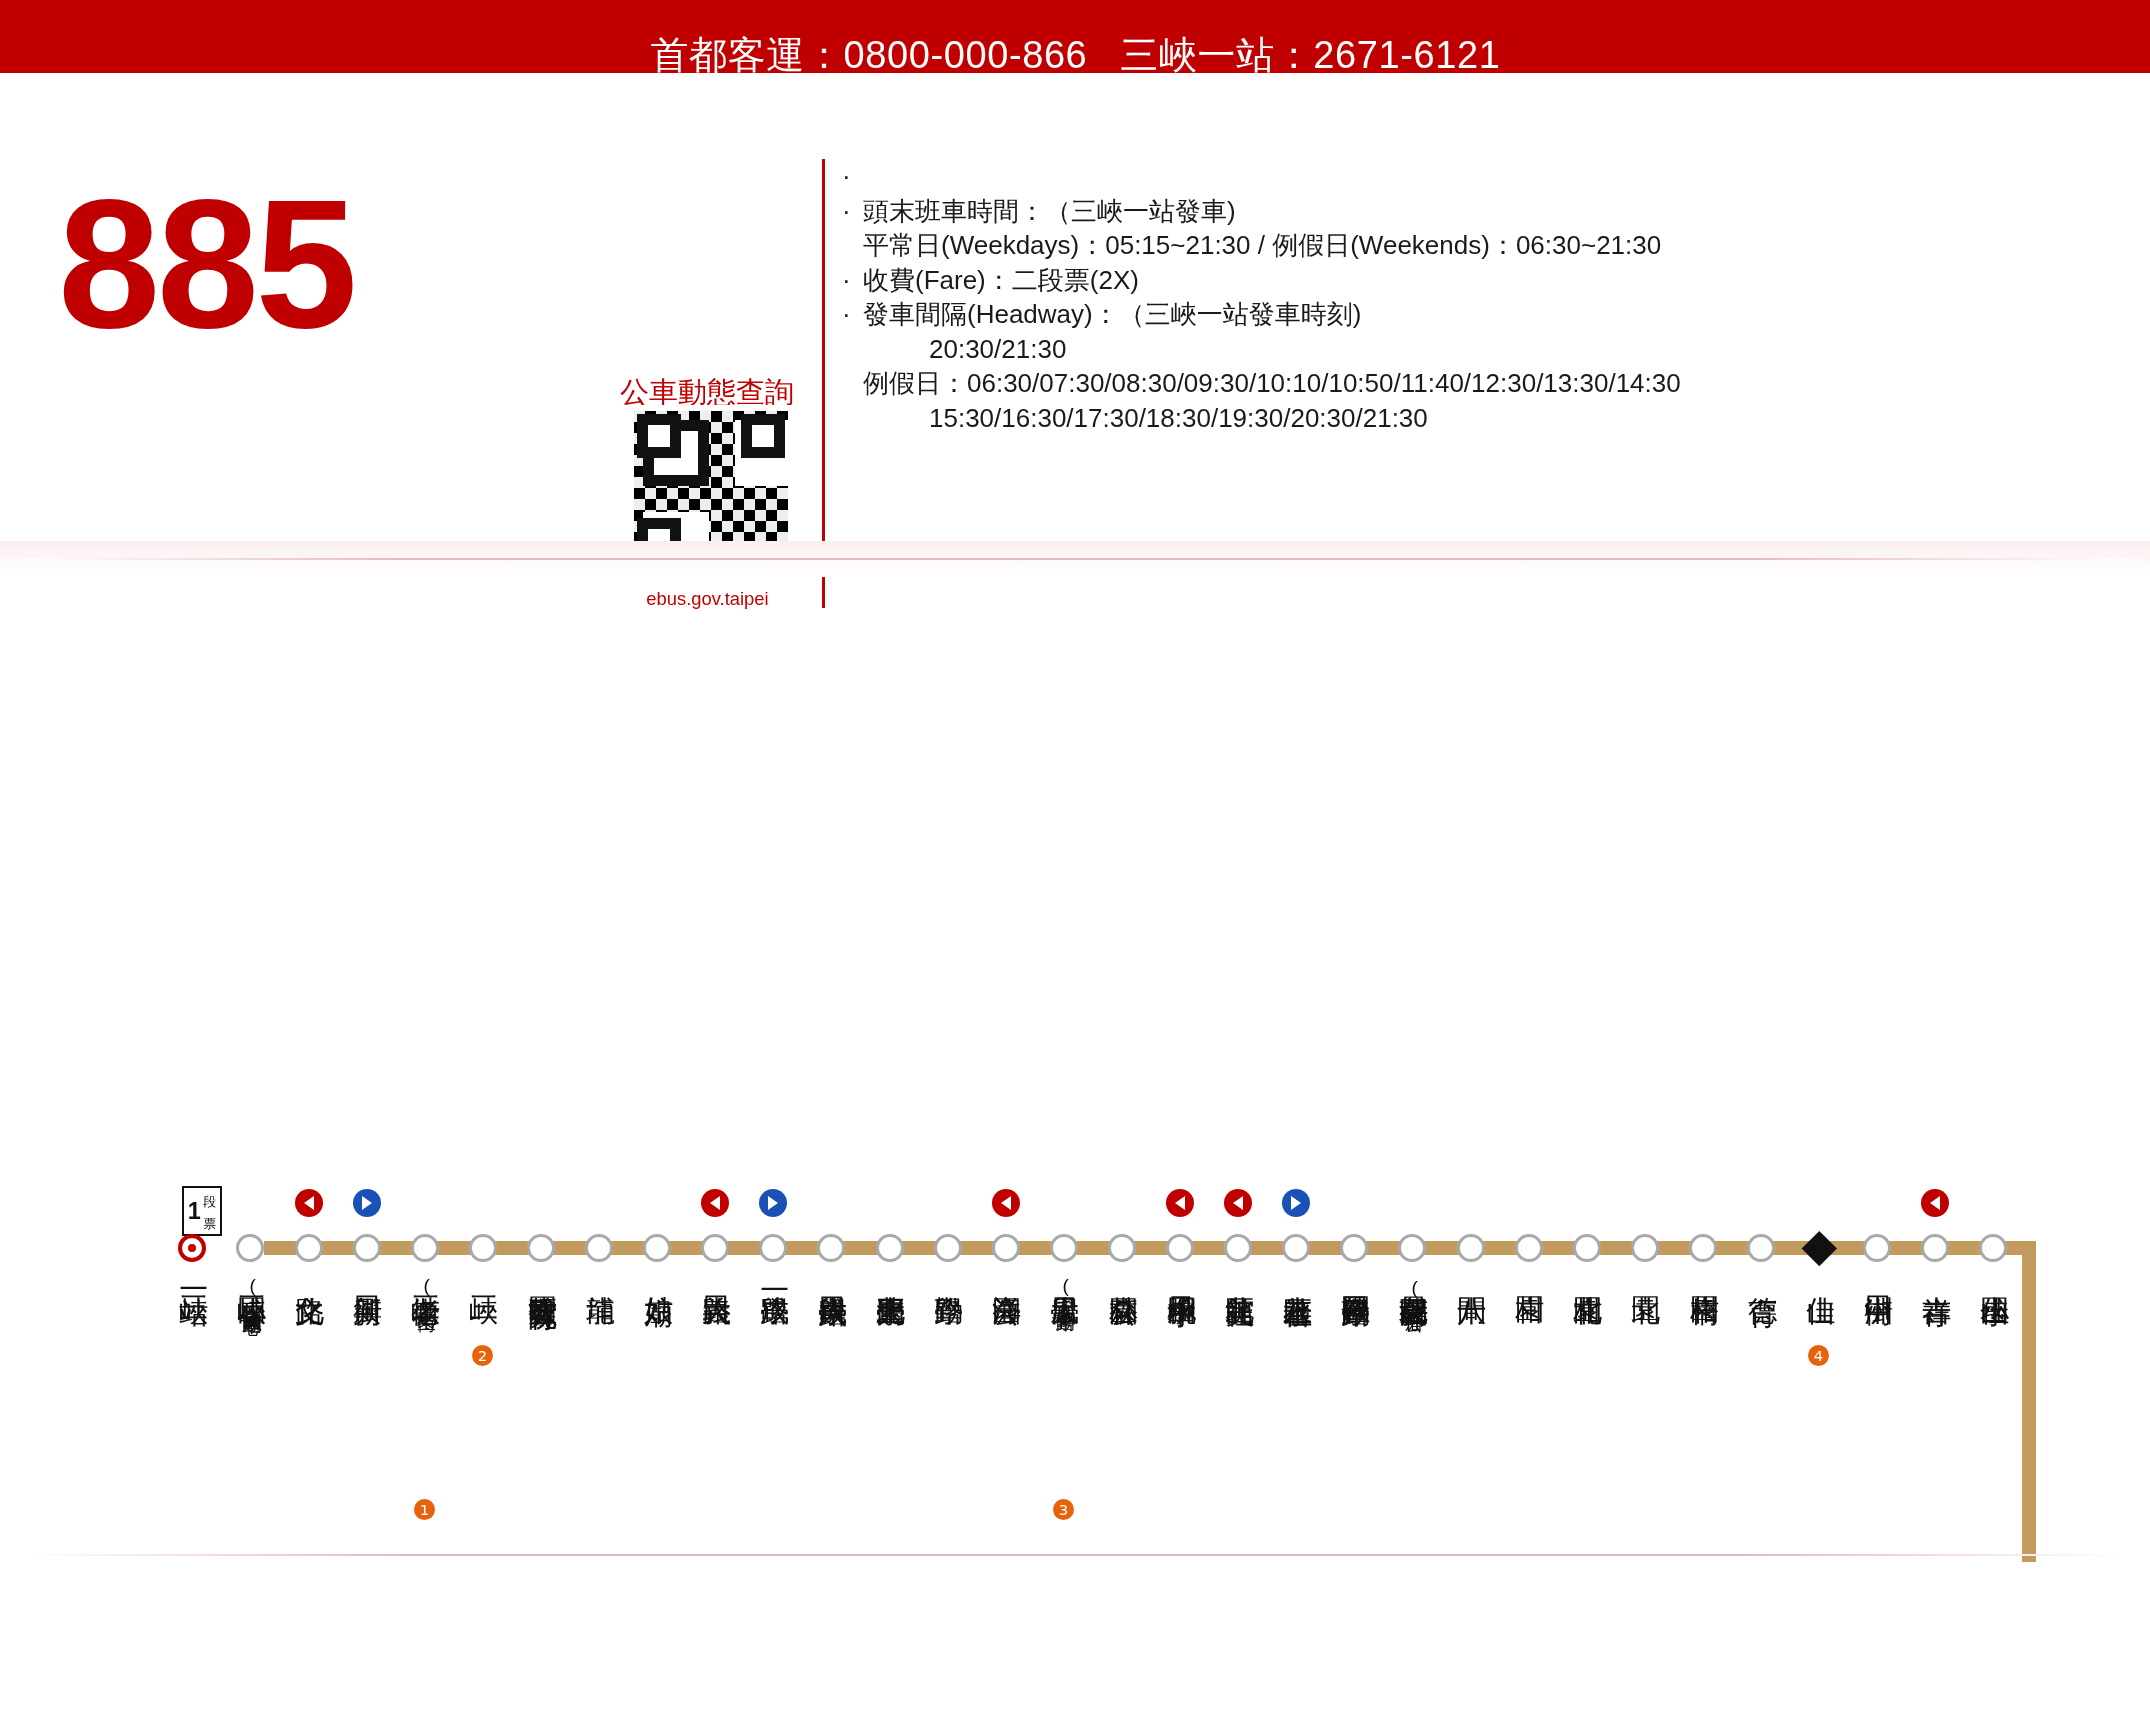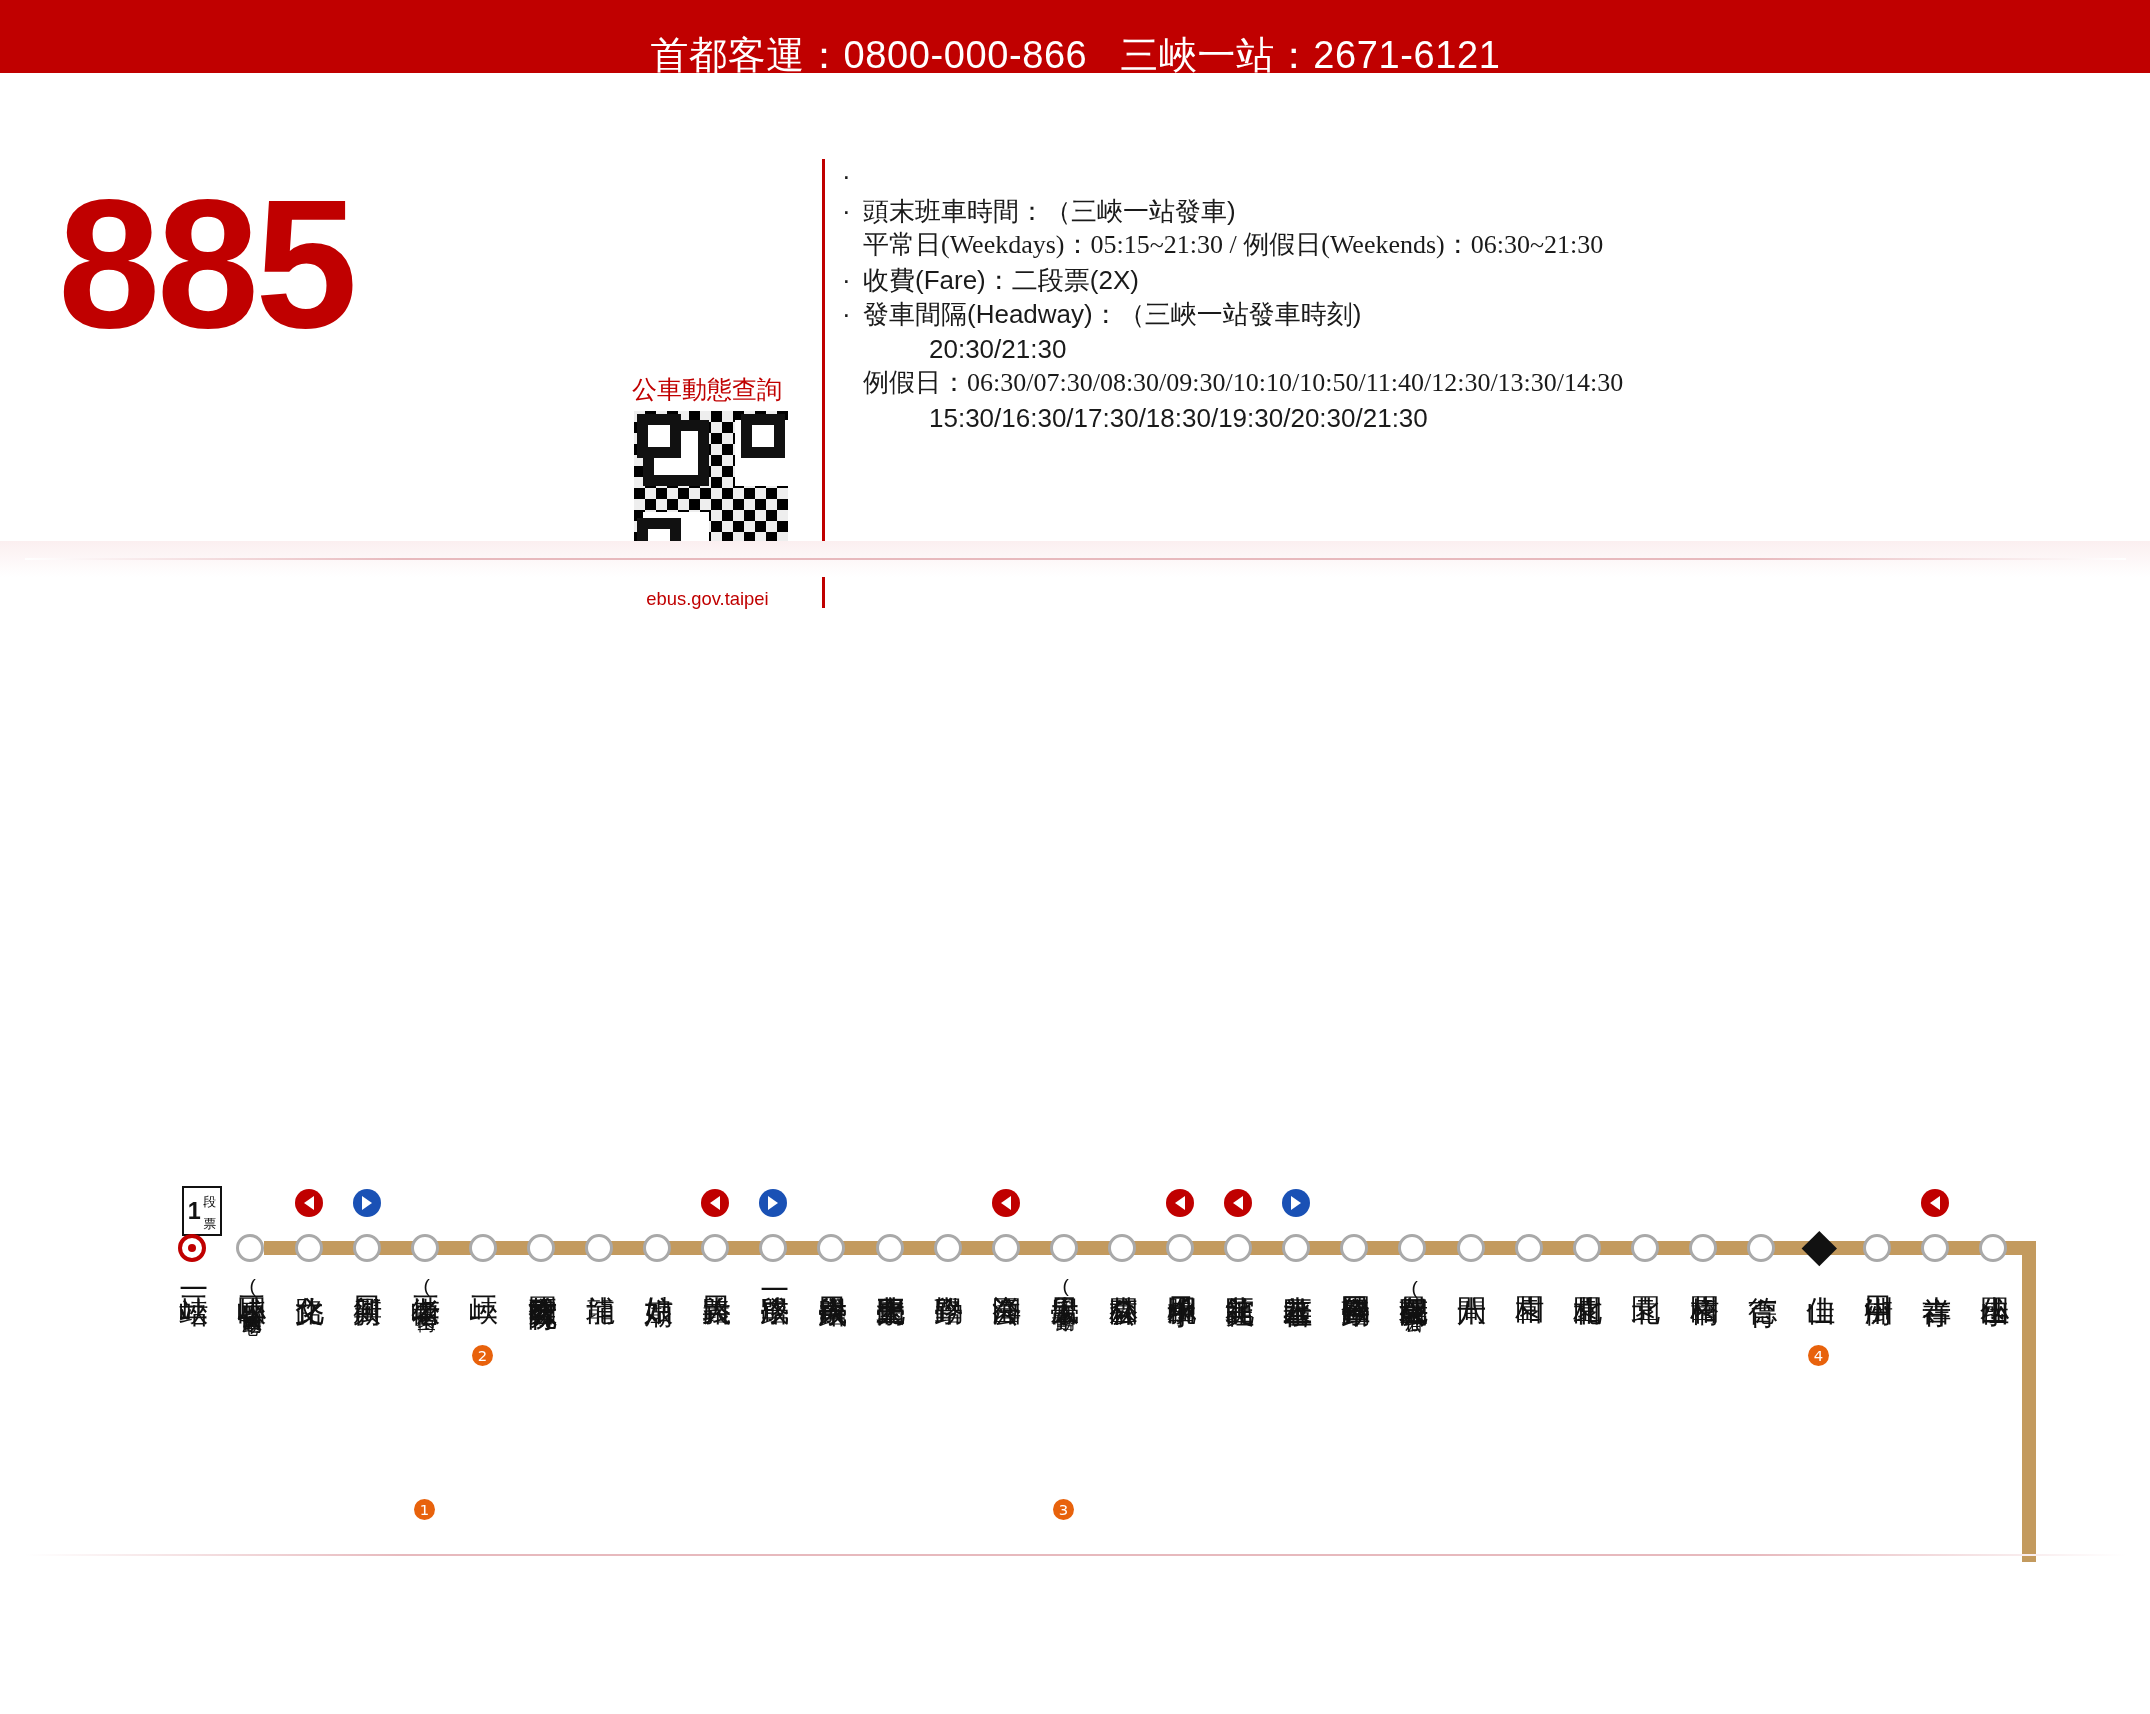--- a/index.html
+++ b/index.html
@@ -28,21 +28,21 @@
     background:#fff;
   }
   #routenum {
     position:absolute; left:58px; top:98px;
     font-size:184px; font-weight:bold; color:#c00000;
     letter-spacing:-3.7px;
     line-height:184px;
   }
   #qrcaption {
     position:absolute; left:615px; top:300px; width:184px;
-    text-align:center; font-size:25px; color:#c00000;
+    text-align:center; font-size:29px; color:#c00000;
   }
   #qrbox {
     position:absolute; left:628px; top:332px; width:166px; height:166px;
     background:
       repeating-linear-gradient(90deg,#111 0 11px,#fff 11px 22px),
       repeating-linear-gradient(0deg,#111 0 11px,#fff 11px 22px);
     background-blend-mode:difference;
     border:6.1px solid #fff;
   }
   #qrbox:after{
@@ -63,21 +63,21 @@
   #divider {
     position:absolute; left:822px; top:86px; width:2.5px; height:449px;
     background:#c00000;
   }
   #infoblock {
     position:absolute; left:842px; top:86px; width:1267px;
     font-size:26px; color:#1a1a1a; line-height:1.33;
   }
   #infoblock .line { display:flex; }
   #infoblock .dot { width:21px; flex:none; }
-  #infoblock .ind { padding-left:21px;font-family:Liberation Serif, serif; }
+  #infoblock .ind { padding-left:21px; }
   #infoblock .ind2 { padding-left:87px; }
   #header-fade {
     position:absolute; left:0; top:541px; width:2151px; height:36px;
     background:linear-gradient(#fbeff0,#fff);
   }
   #header-rule {
     position:absolute; left:24.6px; top:558px; width:2101px; height:1.8px;
     background:linear-gradient(90deg,#fff,#e7b9bd 18%,#e7b9bd 82%,#fff);
   }
 

